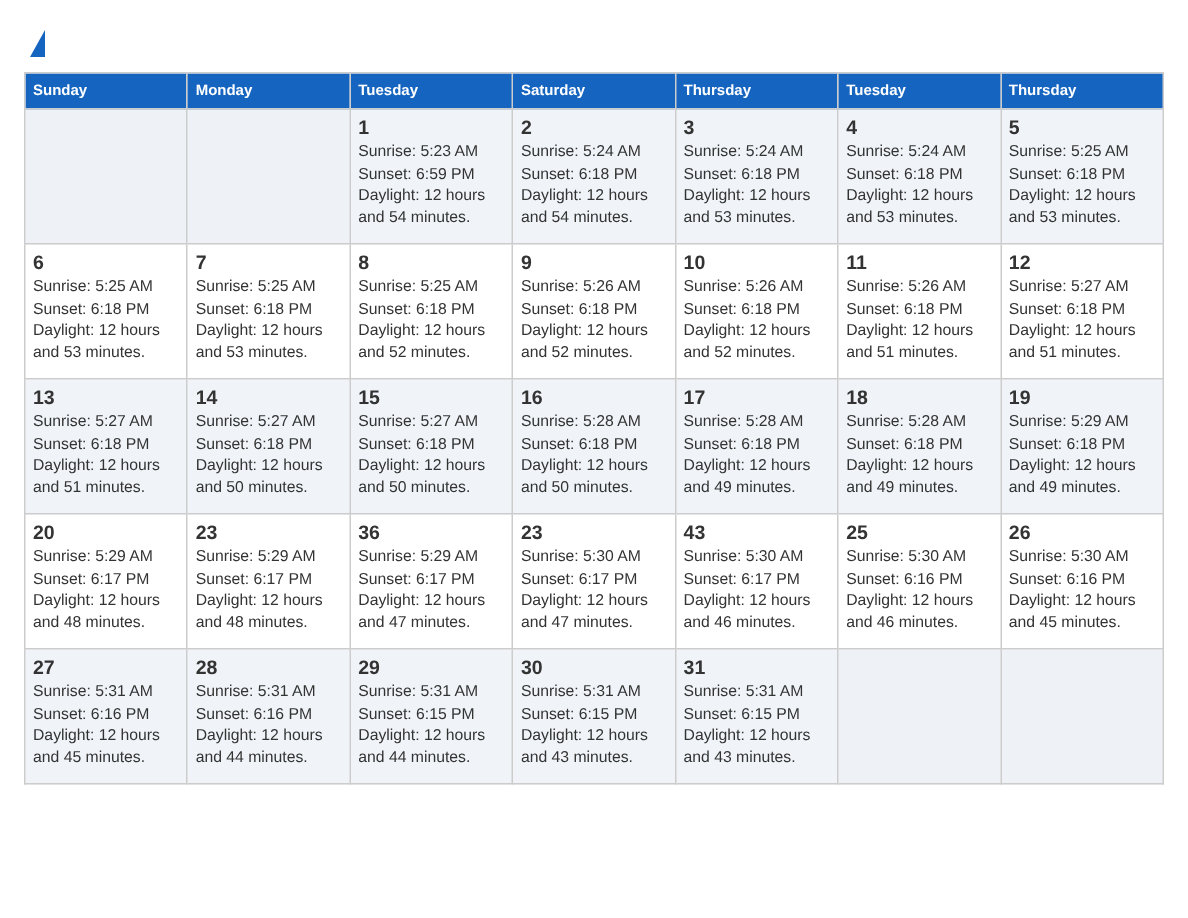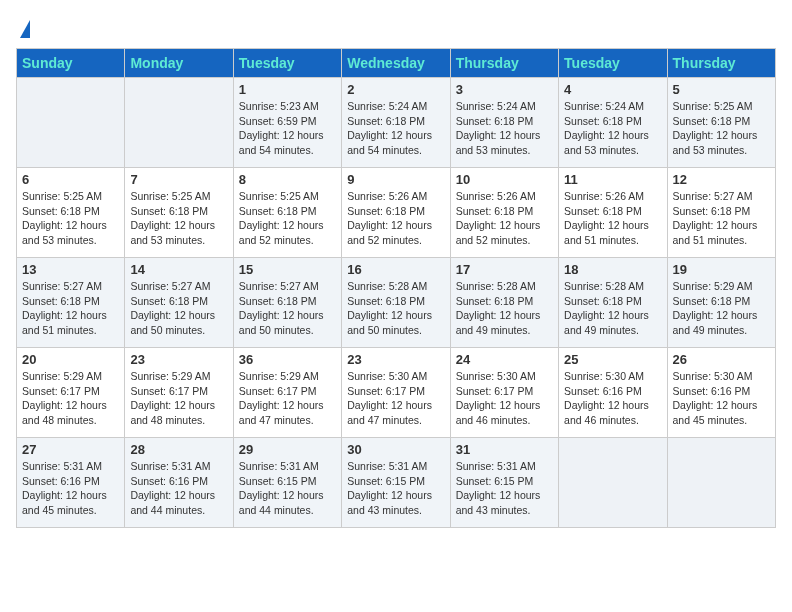--- a/index.html
+++ b/index.html
@@ -56,24 +56,24 @@
       font-size: 16px;
       color: #333;
     }
     .calendar {
       width: 100%;
       border-collapse: collapse;
       font-size: 11px;
     }
     .calendar th {
       background-color: #1565c0;
-      color: #5eead4;
+      color: #ffffff;
       text-align: left;
       padding: 6px 5px;
-      font-size: 14px;
+      font-size: 10px;
       font-weight: bold;
       border: 1px solid #ccc;
     }
     .calendar td {
       border: 1px solid #ccc;
       vertical-align: top;
       padding: 4px 5px;
       width: 108px;
       min-height: 90px;
       height: 90px;
@@ -116,21 +116,21 @@
     <div class="location-title"></div>
   </div>
 </div>
 
 <table class="calendar">
   <thead>
     <tr>
     <th>Sunday</th>
         <th>Monday</th>
         <th>Tuesday</th>
-        <th>Wednesday</th>
+        <th>Saturday</th>
         <th>Thursday</th>
         <th>Tuesday</th>
         <th>Thursday</th>
       </tr>
   </thead>
   <tbody id="calendar-body">
   <tr class="row-shade">
         <td class="empty"></td>
         <td class="empty"></td>
         <td>
@@ -271,21 +271,21 @@
 Sunset: 6:17 PM
 Daylight: 12 hours and 47 minutes.</div>
         </td>
         <td>
           <div class="day-number">23</div>
           <div class="day-info" style="white-space: pre-line;">Sunrise: 5:30 AM
 Sunset: 6:17 PM
 Daylight: 12 hours and 47 minutes.</div>
         </td>
         <td>
-          <div class="day-number">24</div>
+          <div class="day-number">43</div>
           <div class="day-info" style="white-space: pre-line;">Sunrise: 5:30 AM
 Sunset: 6:17 PM
 Daylight: 12 hours and 46 minutes.</div>
         </td>
         <td>
           <div class="day-number">25</div>
           <div class="day-info" style="white-space: pre-line;">Sunrise: 5:30 AM
 Sunset: 6:16 PM
 Daylight: 12 hours and 46 minutes.</div>
         </td>

